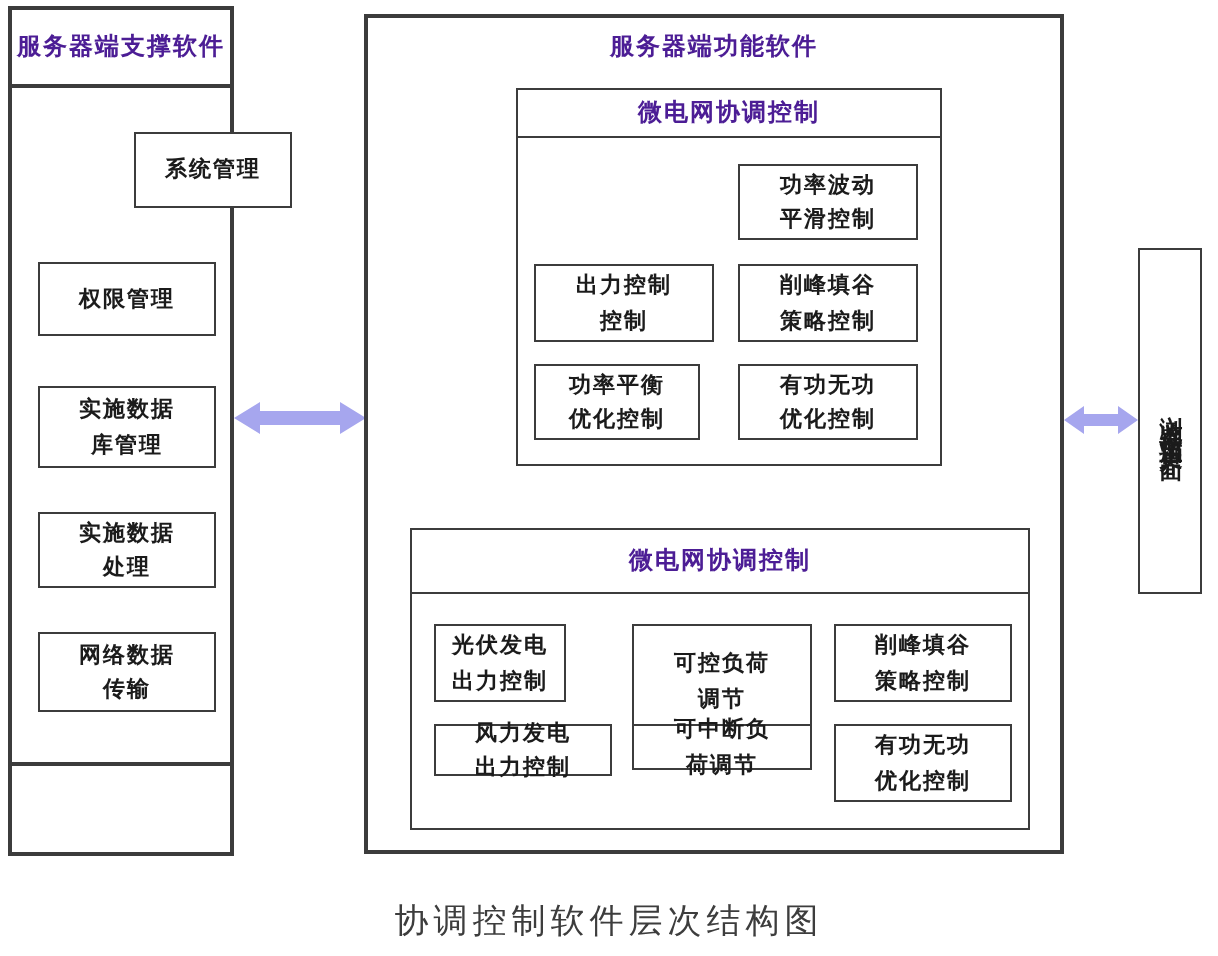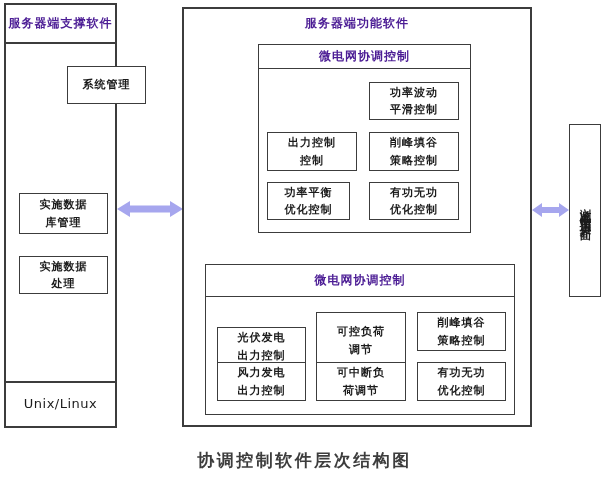--- a/index.html
+++ b/index.html
@@ -51,41 +51,43 @@
     font-weight: bold; font-size: 11.5px; color: #1b1b1b;
     letter-spacing: 3px;
   }
 
   .arrow { position: absolute; }
 
   .caption {
     position: absolute; left: 0; right: 0; top: 449px;
     text-align: center;
     font-family: "Liberation Serif", "DejaVu Serif", serif;
-    font-size: 17px; font-weight: 700; color: #3d3d3d;
+    font-size: 17px; font-weight: 400; color: #3d3d3d;
     letter-spacing: 2.5px;
   }
 </style>
 </head>
 <body>
 
 <div class="canvas">
 
   <div class="box" style="left:4px; top:3px; width:113px; height:425px;">
     <div class="panel-title" style="top:0; height:37px;">服务器端支撑软件</div>
     <div class="divider" style="top:37px;"></div>
 
     <div class="inner" style="left:13px; top:61px; width:79px; height:38px;margin-left:48px;">系统管理</div>
+    <div class="inner" style="left:13px; top:126px; width:89px; height:37px;">权限管理</div>
     <div class="inner" style="left:13px; top:188px; width:89px; height:41px;">实施数据
 库管理</div>
     <div class="inner" style="left:13px; top:251px; width:89px; height:38px;">实施数据
 处理</div>
+    <div class="inner" style="left:13px; top:311px; width:89px; height:40px;">网络数据
+传输</div>
 
     <div class="divider" style="top:376px;"></div>
-    <div class="footer-label" style="top:376px; height:45px;">Unix/Linux</div>
   </div>
 
   <svg class="arrow" style="left:117px; top:200px;" width="66" height="18" viewBox="0 0 66 18">
     <polygon points="0,9 13,1 13,5.5 53,5.5 53,1 66,9 53,17 53,12.5 13,12.5 13,17" fill="#a6a6ee"></polygon>
   </svg>
 
   <div class="box" style="left:182px; top:7px; width:350px; height:420px;">
     <div class="panel-title" style="top:3px; height:22px;">服务器端功能软件</div>
 
     <div class="box thinbox" style="left:74px; top:35px; width:213px; height:189px;padding-left:48px;">
@@ -101,29 +103,29 @@
       <div class="inner" style="left:8px;   top:137px; width:83px; height:38px;">功率平衡
 优化控制</div>
       <div class="inner" style="left:110px; top:137px; width:90px; height:38px;">有功无功
 优化控制</div>
     </div>
 
     <div class="box thinbox" style="left:21px; top:255px; width:310px; height:151px;">
       <div class="panel-title" style="top:0; height:31px;">微电网协调控制</div>
       <div class="divider thin" style="top:31px;"></div>
 
-      <div class="inner" style="left:11px;  top:62px; width:89px; height:39px;">光伏发电
+      <div class="inner" style="left:11px;  top:47px; width:66px; height:39px;">光伏发电
 出力控制</div>
       <div class="inner" style="left:110px; top:47px; width:90px; height:57px;">可控负荷
 调节</div>
       <div class="inner" style="left:211px; top:47px; width:89px; height:39px;">削峰填谷
 策略控制</div>
-      <div class="inner" style="left:11px;  top:97px; width:89px; height:39px;">风力发电
+      <div class="inner" style="left:11px;  top:97px; width:89px; height:26px;">风力发电
 出力控制</div>
-      <div class="inner" style="left:110px; top:97px; width:90px; height:39px;">可中断负
+      <div class="inner" style="left:110px; top:97px; width:90px; height:23px;">可中断负
 荷调节</div>
       <div class="inner" style="left:211px; top:97px; width:89px; height:39px;">有功无功
 优化控制</div>
     </div>
   </div>
 
   <svg class="arrow" style="left:532px; top:202px;" width="37" height="16" viewBox="0 0 37 16">
     <polygon points="0,8 10,1 10,5 27,5 27,1 37,8 27,15 27,11 10,11 10,15" fill="#a6a6ee"></polygon>
   </svg>
 

